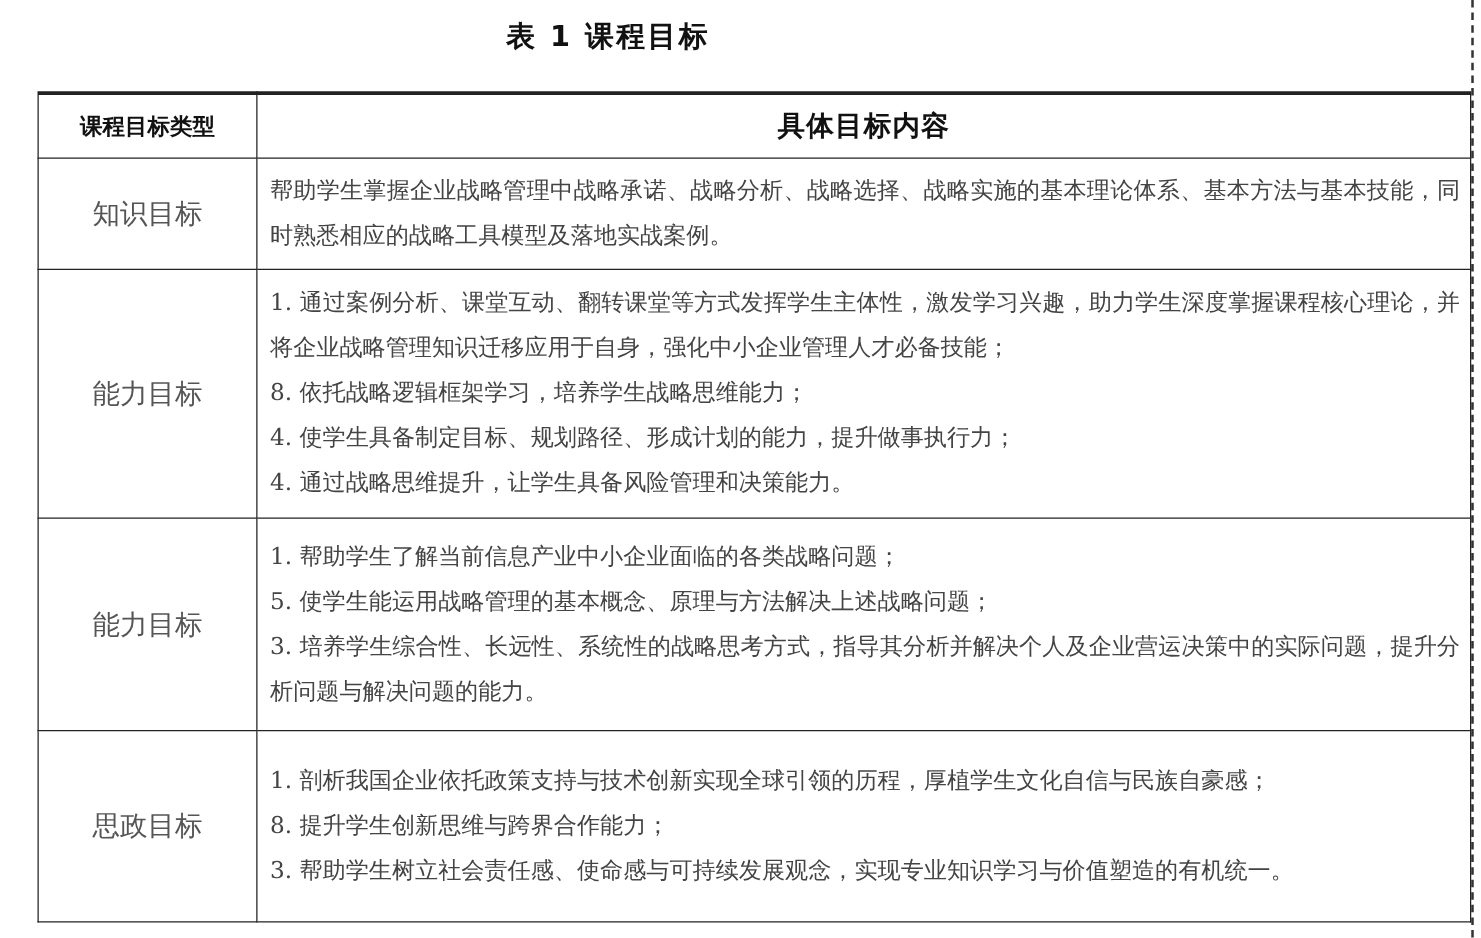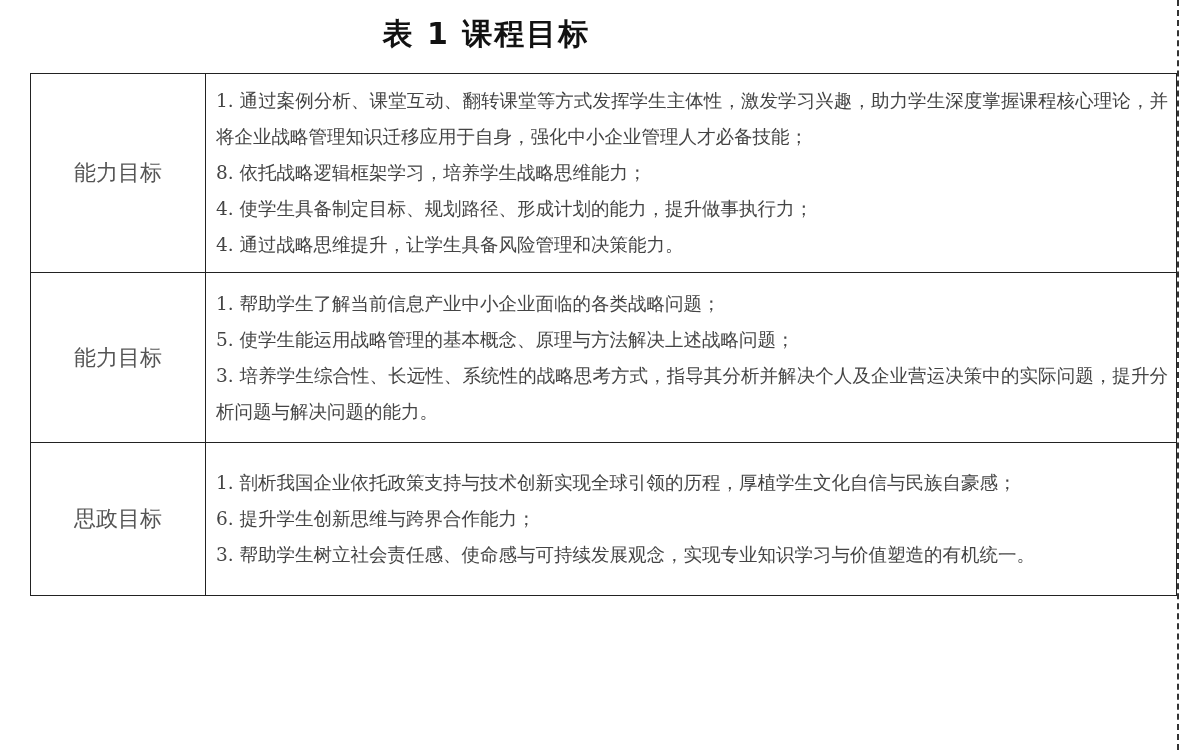--- a/index.html
+++ b/index.html
@@ -24,21 +24,21 @@
       border-left: 2px dashed #333;
     }
     .table-title {
       position: absolute;
       left: 0;
       top: 14px;
       width: 973px;
       text-align: center;
       font-family: "DejaVu Sans", "Liberation Sans", sans-serif;
       font-weight: bold;
-      font-size: 30px;
+      font-size: 23px;
       letter-spacing: 2px;
       color: #111;
     }
     table.goals {
       position: absolute;
       left: 30px;
       top: 73px;
       width: 1146px;
       border-collapse: collapse;
       table-layout: fixed;
@@ -94,21 +94,31 @@
 <div class="page-edge"></div>
 
 <div class="table-title">表 1  课程目标</div>
 
 <table class="goals">
   <colgroup>
     <col class="type-col">
     <col class="content-col">
   </colgroup>
   <tbody>
+      <tr class="head-row">
+    <th class="type-head">课程目标类型</th>
+    <th class="content-head">具体目标内容</th>
+  </tr>
 
+  <tr class="row-knowledge">
+    <td class="type-cell">知识目标</td>
+    <td class="content-cell">
+      <span class="line">帮助学生掌握企业战略管理中战略承诺、战略分析、战略选择、战略实施的基本理论体系、基本方法与基本技能，同时熟悉相应的战略工具模型及落地实战案例。</span>
+    </td>
+  </tr>
 
   <tr class="row-ability">
     <td class="type-cell">能力目标</td>
     <td class="content-cell">
       <span class="line">1. 通过案例分析、课堂互动、翻转课堂等方式发挥学生主体性，激发学习兴趣，助力学生深度掌握课程核心理论，并将企业战略管理知识迁移应用于自身，强化中小企业管理人才必备技能；</span>
       <span class="line">8. 依托战略逻辑框架学习，培养学生战略思维能力；</span>
       <span class="line">4. 使学生具备制定目标、规划路径、形成计划的能力，提升做事执行力；</span>
       <span class="line">4. 通过战略思维提升，让学生具备风险管理和决策能力。</span>
     </td>
   </tr>
@@ -119,18 +129,18 @@
       <span class="line">1. 帮助学生了解当前信息产业中小企业面临的各类战略问题；</span>
       <span class="line">5. 使学生能运用战略管理的基本概念、原理与方法解决上述战略问题；</span>
       <span class="line">3. 培养学生综合性、长远性、系统性的战略思考方式，指导其分析并解决个人及企业营运决策中的实际问题，提升分析问题与解决问题的能力。</span>
     </td>
   </tr>
 
   <tr class="row-ideology">
     <td class="type-cell">思政目标</td>
     <td class="content-cell">
       <span class="line">1. 剖析我国企业依托政策支持与技术创新实现全球引领的历程，厚植学生文化自信与民族自豪感；</span>
-      <span class="line">6. 提升学生创新思维与跨界合作能力；</span>
+      <span class="line">8. 提升学生创新思维与跨界合作能力；</span>
       <span class="line">3. 帮助学生树立社会责任感、使命感与可持续发展观念，实现专业知识学习与价值塑造的有机统一。</span>
     </td>
   </tr>
 </tbody>
   </table>
 
 </body></html>

